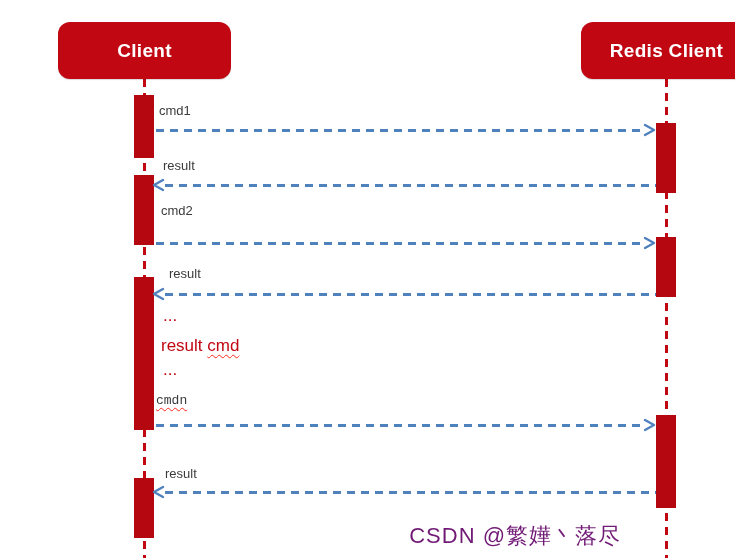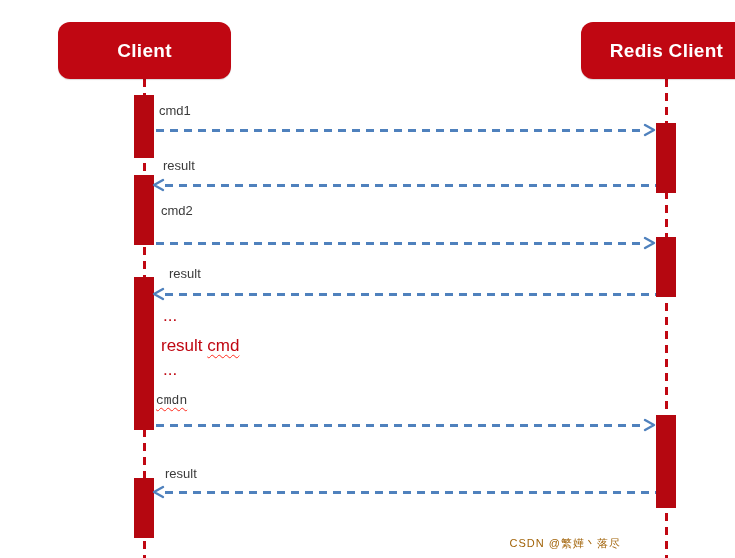--- a/index.html
+++ b/index.html
@@ -108,22 +108,22 @@
     white-space: pre;
   }
   .n1 { left: 119px; top: 306px; }
   .n2 { left: 117px; top: 336px; }
   .n3 { left: 119px; top: 360px; }
 
   
   .watermark {
     position: absolute;
     right: 14px; bottom: 7px;
-    font-size: 11px;
-    color: #a16207;
+    font-size: 22px;
+    color: #701a75;
     letter-spacing: 1px;
     z-index: 5;
   }
 </style>
 </head>
 <body>
 
 <div class="canvas">
 
   <div class="lifeline lifeline-client"></div>

